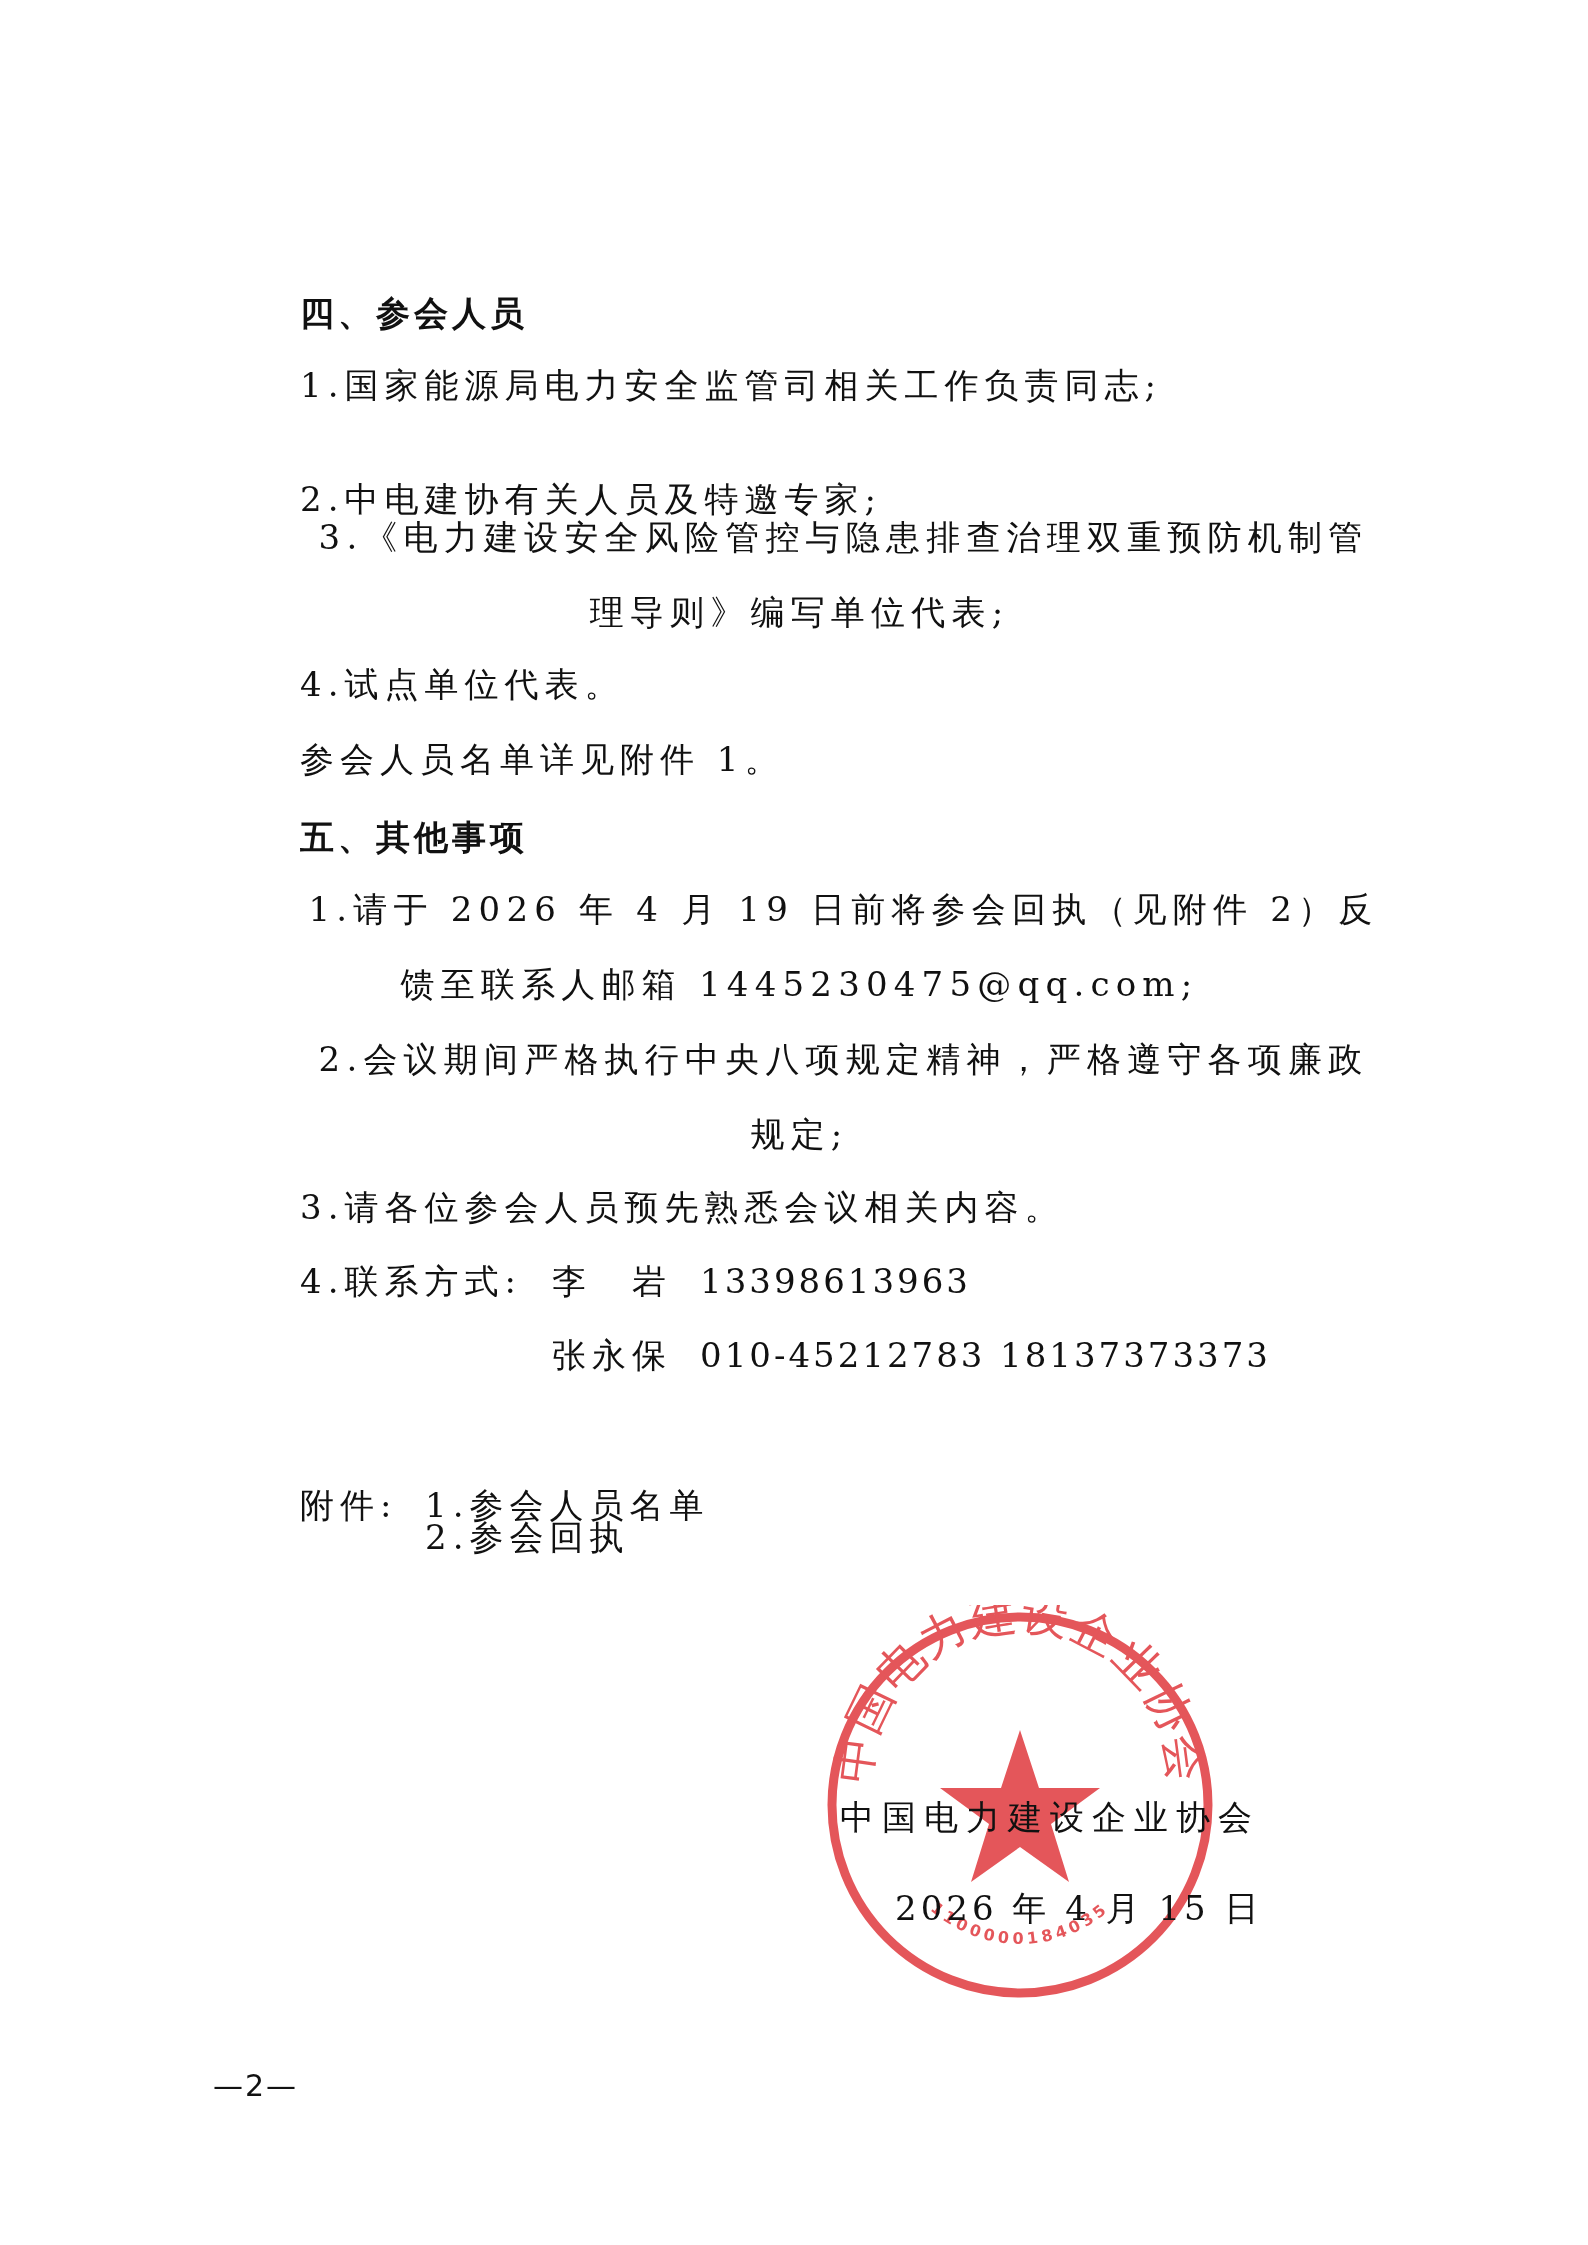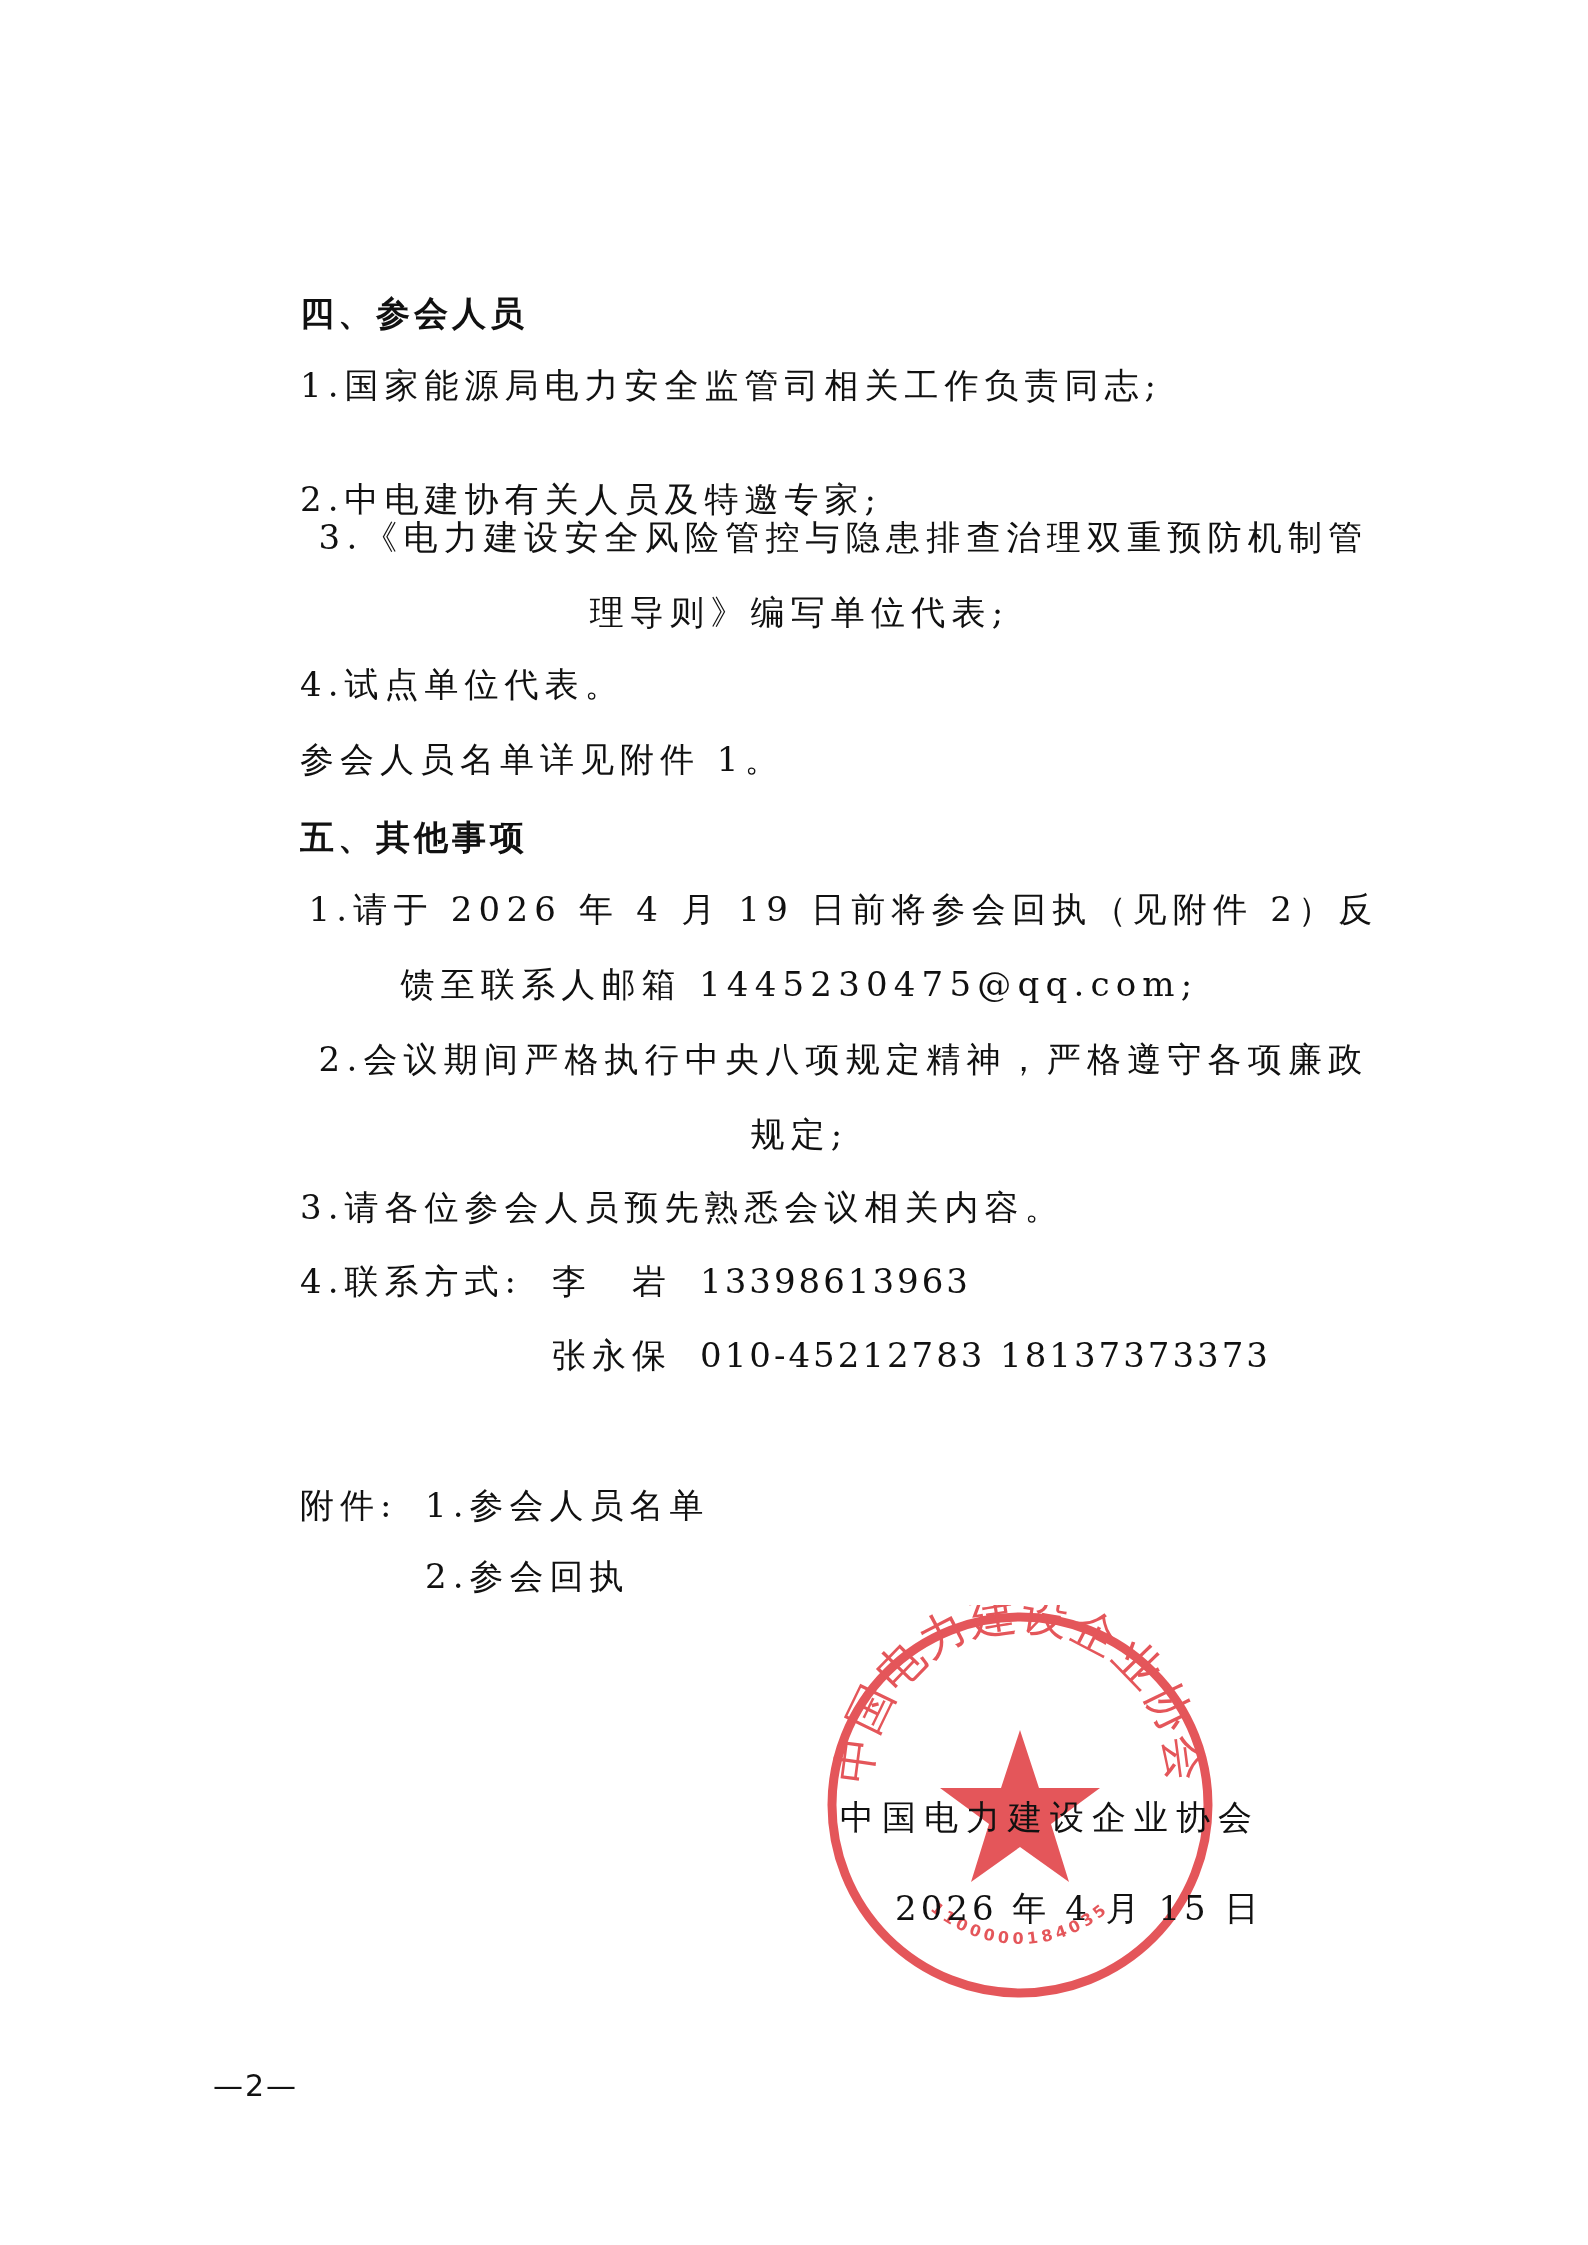--- a/index.html
+++ b/index.html
@@ -37,21 +37,21 @@
 
   <div class="line" style="left:300px; top:1264px;">4.联系方式:</div>
   <div class="line" style="left:552px; top:1264px;">李　岩</div>
   <div class="line" style="left:700px; top:1264px; letter-spacing:3px;">13398613963</div>
   <div class="line" style="left:552px; top:1338px;">张永保</div>
   <div class="line" style="left:700px; top:1338px; letter-spacing:3px;">010-45212783</div>
   <div class="line" style="left:1000px; top:1338px; letter-spacing:3px;">18137373373</div>
 
   <div class="line" style="left:300px; top:1488px;">附件:</div>
   <div class="line" style="left:425px; top:1488px;">1.参会人员名单</div>
-  <div class="line" style="left:425px; top:1559px;">2.参会回执</div>
+  <div class="line" style="left:425px; top:1520px;">2.参会回执</div>
 
   <svg class="seal" viewBox="0 0 400 400">
     <defs>
       <path id="sealArc" d="M 70 250 A 150 150 0 1 1 330 250"></path>
       <path id="codeArc" d="M 105 300 A 135 135 0 0 0 295 300"></path>
     </defs>
     <circle cx="200" cy="200" r="188" fill="none" stroke="#e0393e" stroke-width="9"></circle>
     <polygon fill="#e0393e" points="200,125 219,183 280,183 231,219 249,277 200,242 151,277 169,219 120,183 181,183"></polygon>
     <text font-family="DejaVu Sans, sans-serif" font-size="46" fill="#e0393e" letter-spacing="2">
       <textPath href="#sealArc" startOffset="50%" text-anchor="middle">中国电力建设企业协会</textPath>

